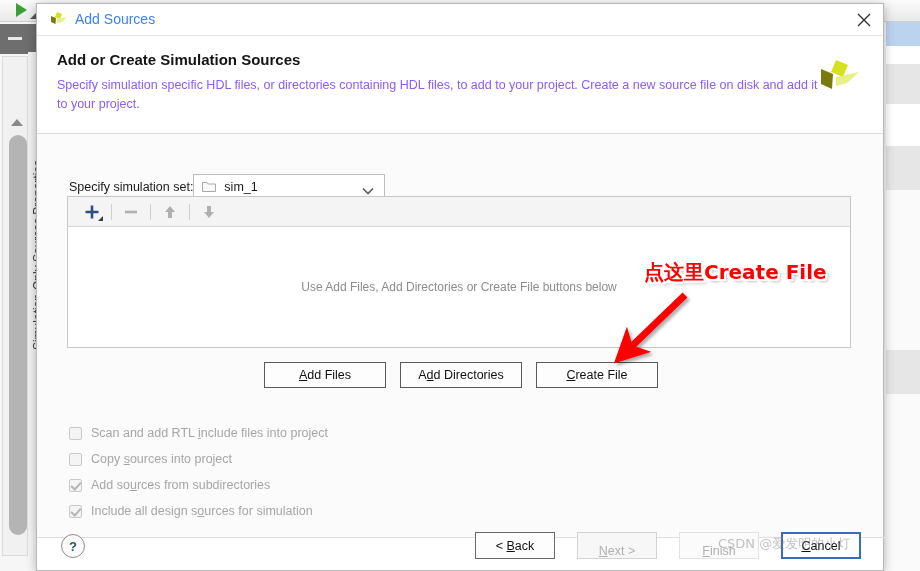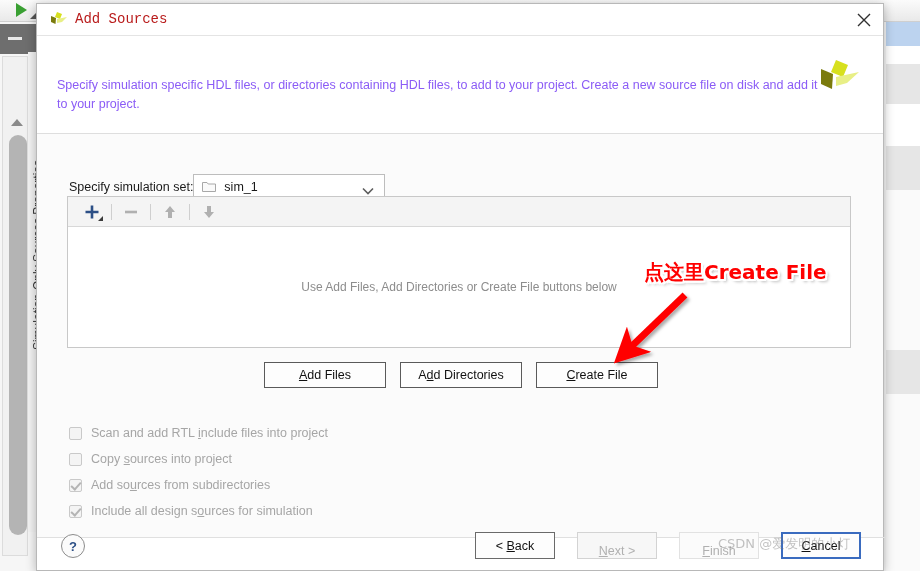--- a/index.html
+++ b/index.html
@@ -110,22 +110,22 @@
   }
   .titlebar {
     position: relative;
     height: 32px;
     background: #ffffff;
     border-bottom: 1px solid #e4e4e4;
   }
   .title-logo { position: absolute; left: 12px; top: 7px; width: 20px; height: 18px; }
   .title-text {
     position: absolute; left: 38px; top: 7px;
-    font-size: 14px; color: #b91c1c;
-    font-family: Liberation Mono, monospace;
+    font-size: 14px; color: #3b82f6;
+    font-family: Liberation Sans, sans-serif;
   }
   .title-close {
     position: absolute; right: 6px; top: 4px;
     width: 26px; height: 24px;
     cursor: pointer;
   }
   .title-close svg { display: block; margin: 5px auto; }
 
   .header {
     position: relative;
@@ -398,20 +398,21 @@
     </div>
     <div class="title-text">Add Sources</div>
     <div class="title-close">
       <svg width="14" height="14" viewBox="0 0 14 14">
         <path d="M1 1 L13 13 M13 1 L1 13" stroke="#303030" stroke-width="1.4" fill="none"></path>
       </svg>
     </div>
   </div>
 
   <div class="header">
+    <div class="header-title">Add or Create Simulation Sources</div>
     <div class="header-desc">Specify simulation specific HDL files, or directories containing HDL files, to add to your project. Create a new source file on disk and add it to your project.</div>
     <div class="header-logo">
       <svg width="44" height="40" viewBox="0 0 44 40">
         <path d="M19 2 L31 7 L26 19 L14 14 Z" fill="#d7e01e"></path>
         <path d="M4 11 L16 16 L15 31 L4 26 Z" fill="#7b7b0d"></path>
         <path d="M19 19 L42 14 L30 25 L19 28 Z" fill="#e8ef86"></path>
       </svg>
     </div>
   </div>
 

